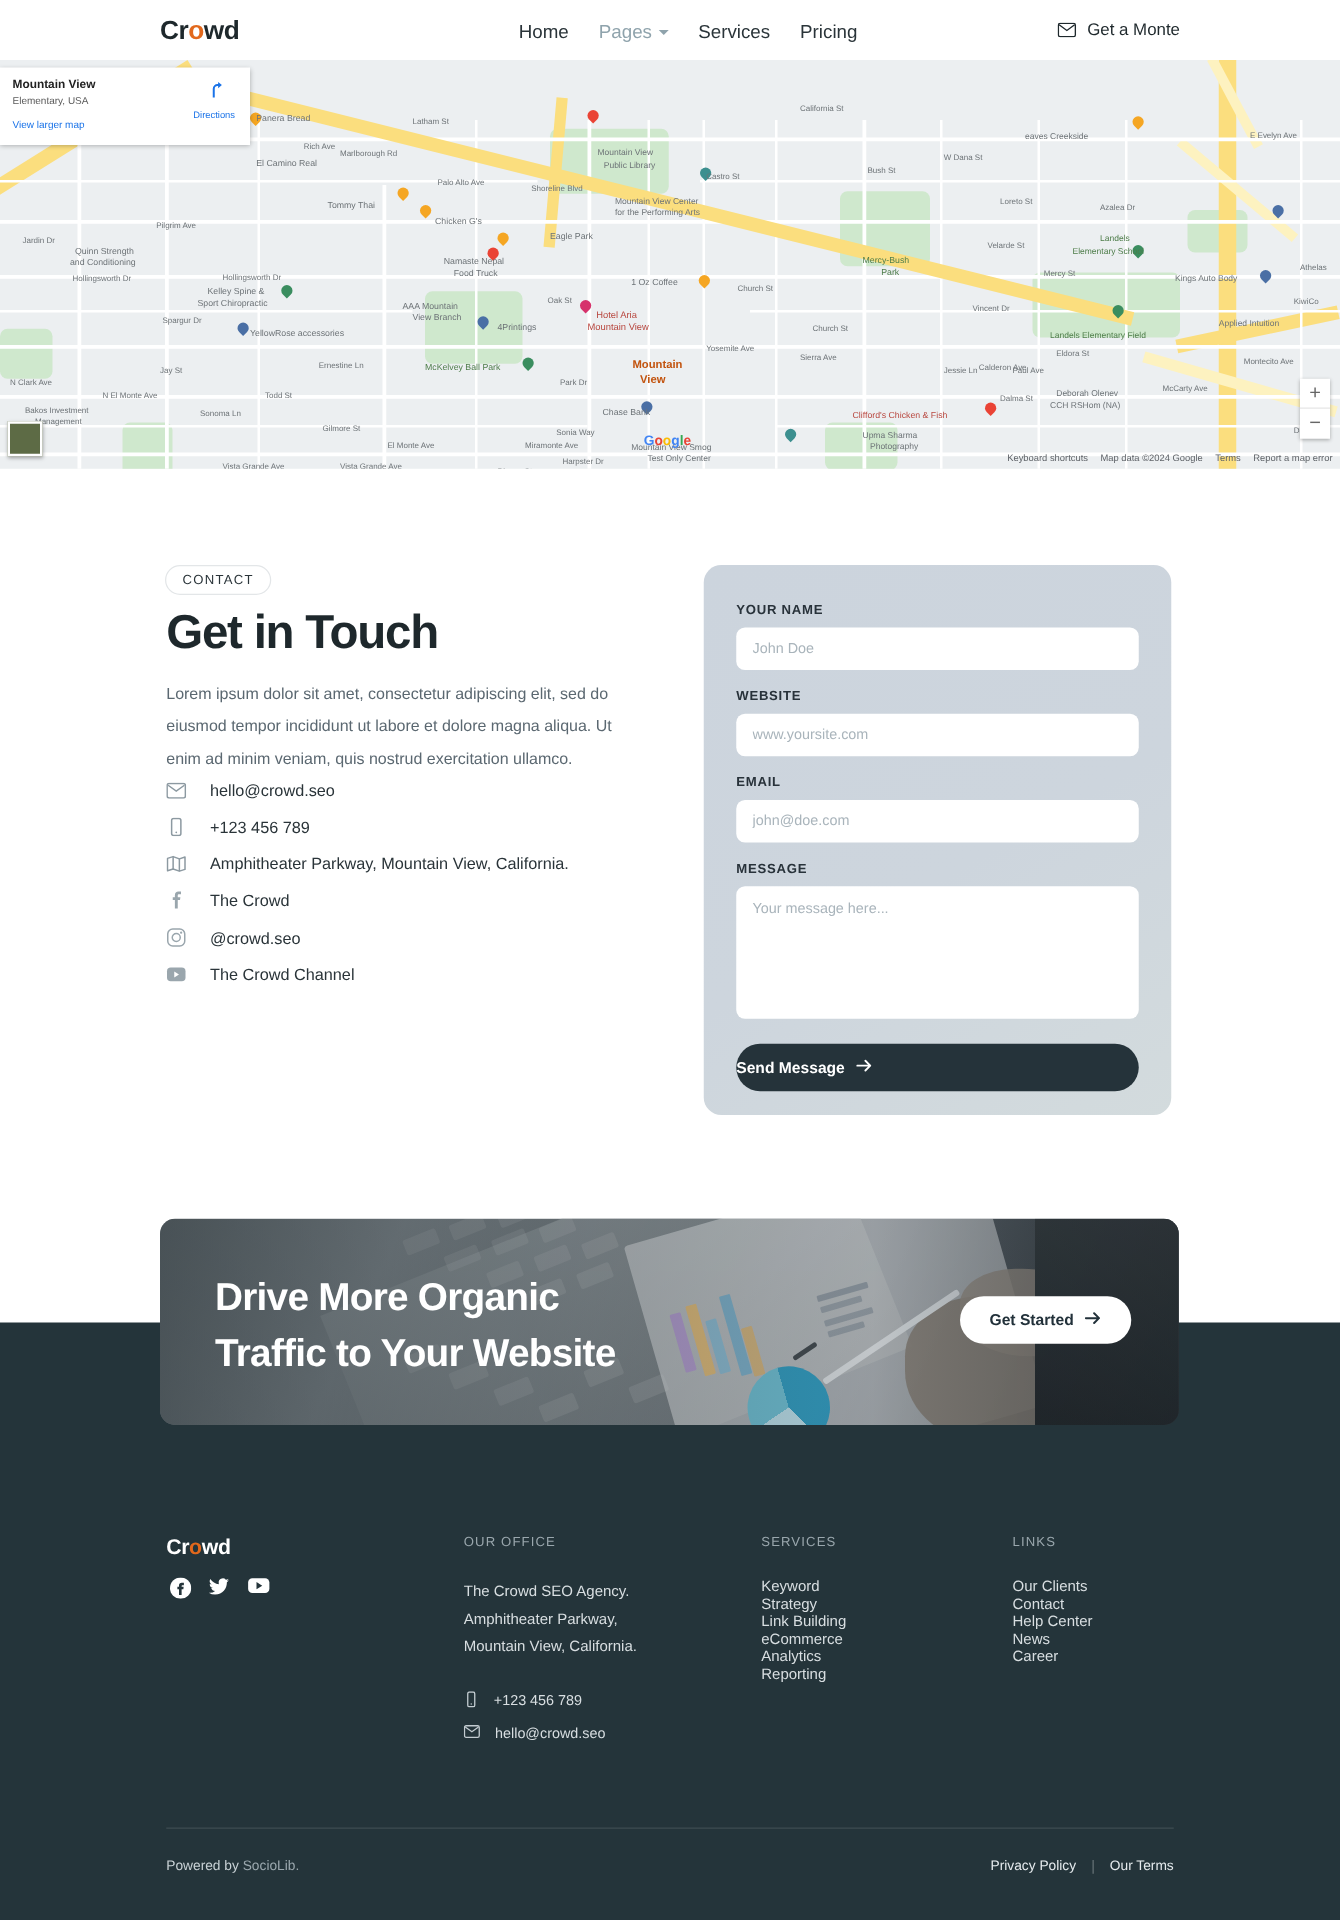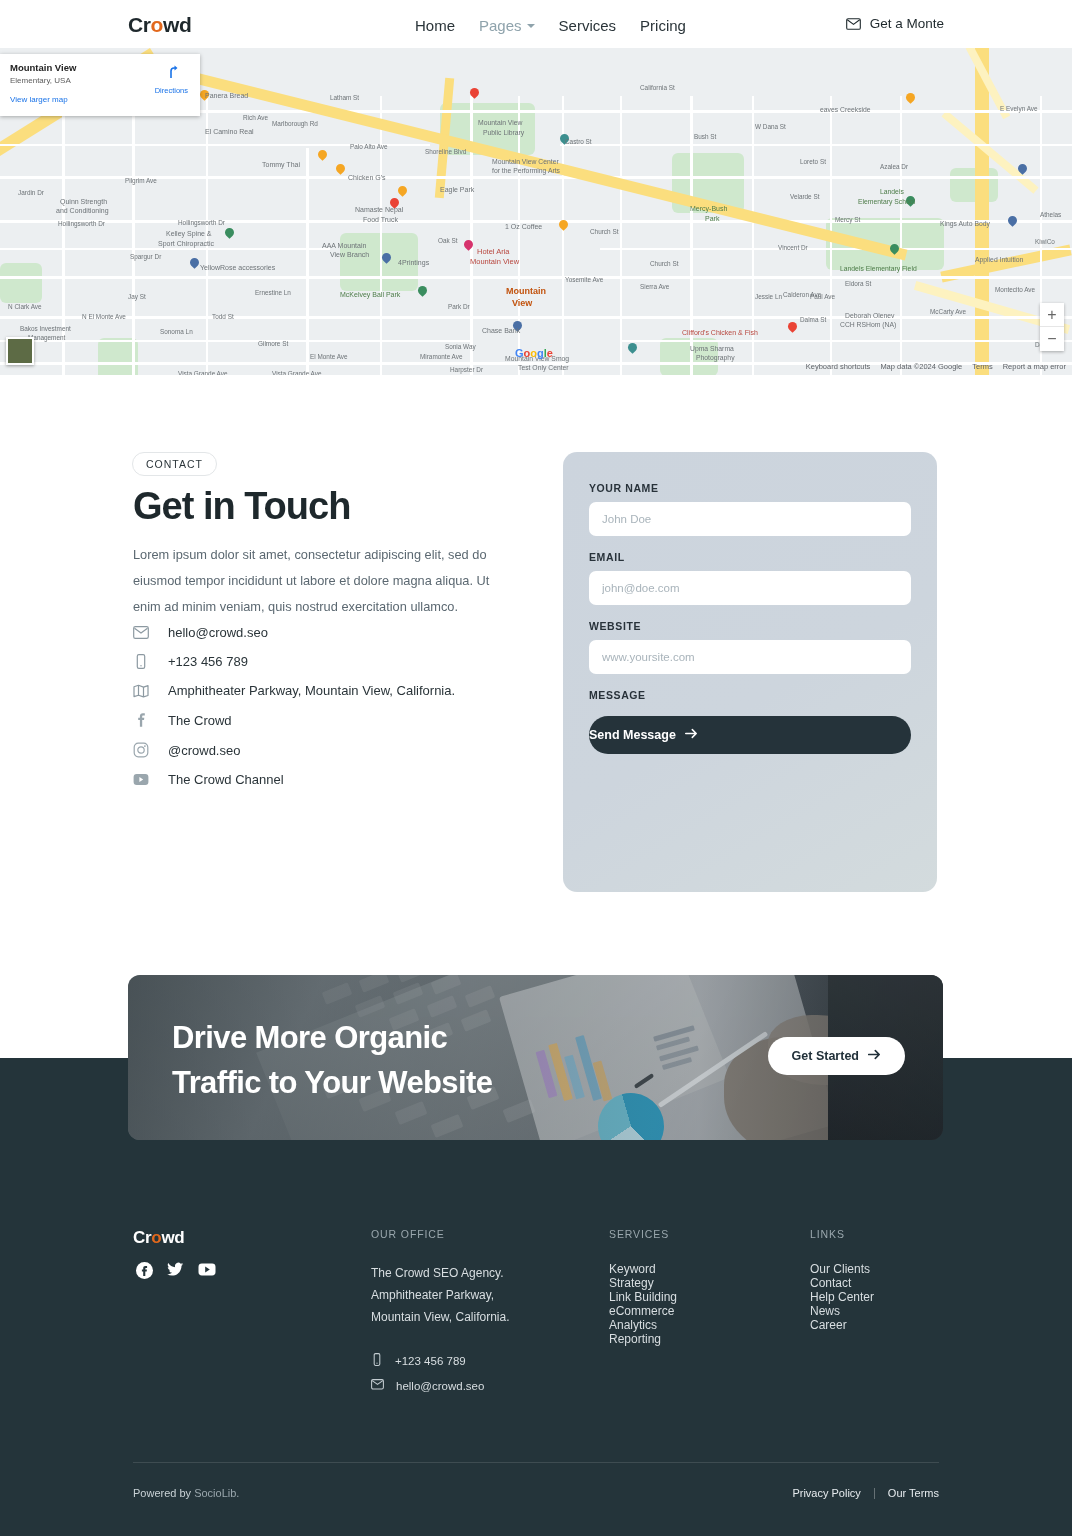--- a/index.html
+++ b/index.html
@@ -444,29 +444,30 @@
       </div>
     </div>
   </div>
 
   <div class="formcard">
     <div class="fgroup">
       <div class="flabel">YOUR NAME</div>
       <input class="finput" placeholder="John Doe" style="">
     </div>
     <div class="fgroup">
+      <div class="flabel">WEBSITE</div>
+      <input class="finput" placeholder="www.yoursite.com" style="">
+    </div>
+    <div class="fgroup">
       <div class="flabel">EMAIL</div>
       <input class="finput" placeholder="john@doe.com" style="">
     </div>
     <div class="fgroup">
-      <div class="flabel">WEBSITE</div>
-      <input class="finput" placeholder="www.yoursite.com" style="">
-    </div>
-    <div class="fgroup">
       <div class="flabel">MESSAGE</div>
+      <textarea class="ftextarea" placeholder="Your message here..." style=""></textarea>
     </div>
     <button class="sendbtn">
       <span>Send Message</span>
       <span><svg width="13" height="11" viewBox="0 0 13 11">
             <path d="M0.7 5.5H11M7.3 1.6l3.9 3.9-3.9 3.9" fill="none" stroke="#fff" stroke-width="1.5" stroke-linecap="round" stroke-linejoin="round"></path>
           </svg></span>
     </button>
   </div>
 
   <div class="dark"></div>

